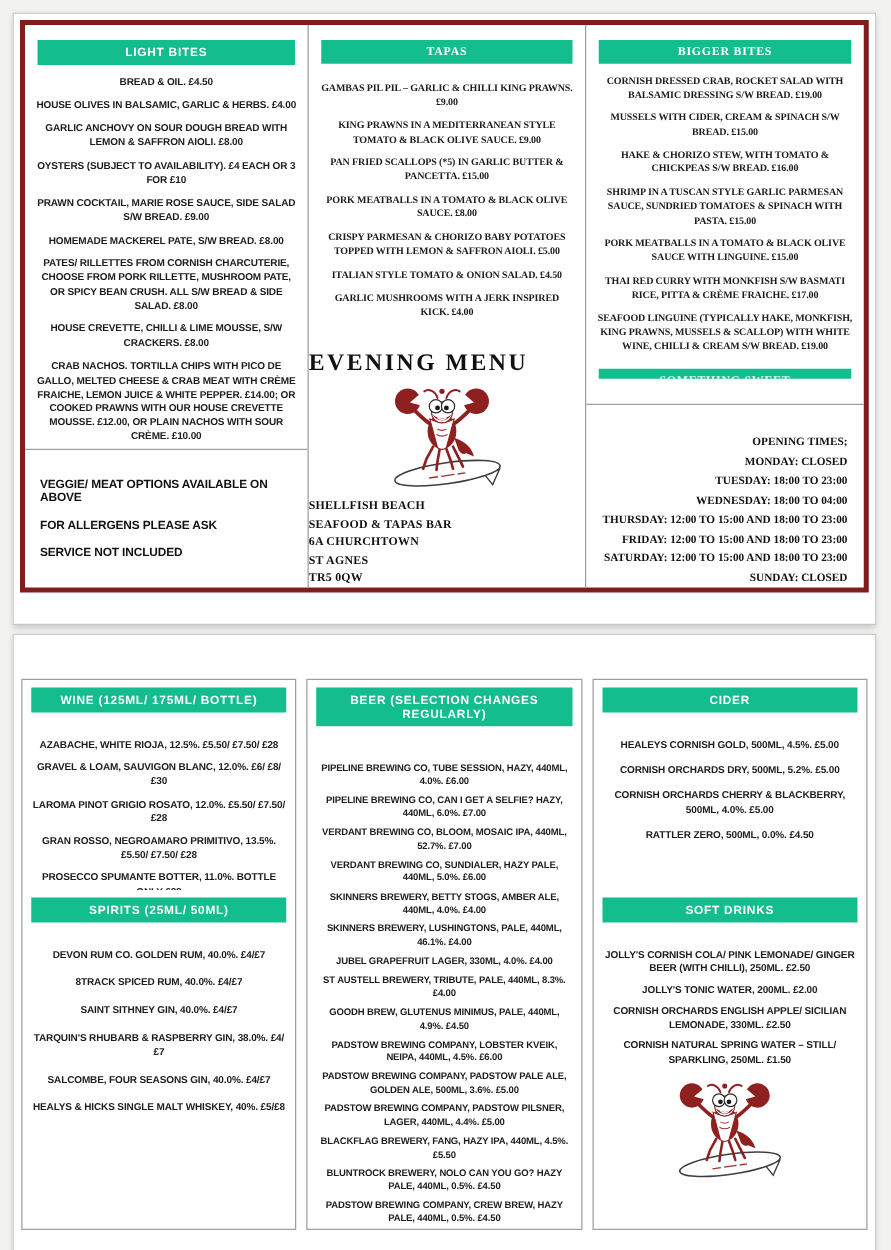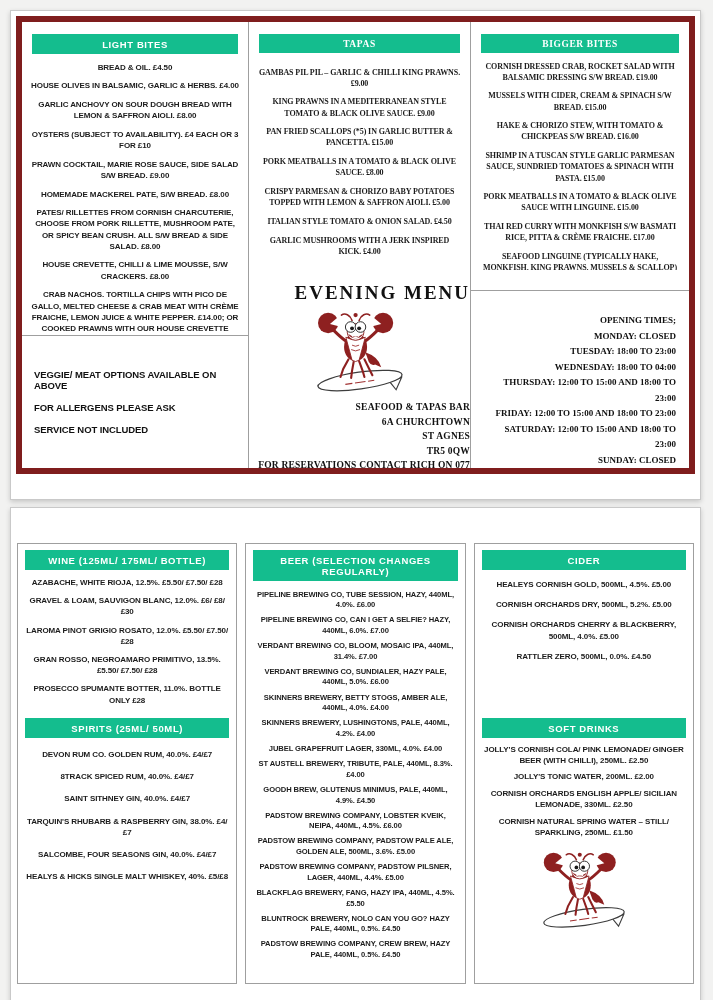--- a/index.html
+++ b/index.html
@@ -12,66 +12,66 @@
   .page{
     position:absolute;left:10px;width:691px;background:#fff;
     border:1px solid #c9c9c9;box-shadow:0 2px 5px rgba(0,0,0,.18);
     box-sizing:border-box;
   }
   .page1{top:10px;height:490px;}
   .page2{top:507px;height:560px;}
   
   .inner-table{
     position:absolute;left:5px;right:5px;top:5px;height:458px;
-    border:6px solid #7f1d1d;display:flex;box-sizing:border-box;background:#fff;
+    border:4px solid #7f1d1d;display:flex;box-sizing:border-box;background:#fff;
   }
   .col{flex:1;display:flex;flex-direction:column;box-sizing:border-box;overflow:hidden;}
   .col + .col{border-left:1px solid #9f9f9f;font-family:Liberation Serif, serif;}
   .col1{flex:0 0 226px;}
   .col2{flex:0 0 222px;}
   .col3{flex:1;gap:20px;}
   
   .bar{
     background:#14bd8e;color:#fff;text-align:center;
     font-weight:700;font-size:9.5px;letter-spacing:.6px;
     padding:5px 0 4px;margin:12px 10px 6px;
   }
   .items{padding:0 9px;text-align:center;}
   .item{
     font-size:8px;font-weight:700;color:#1c1c1c;
     line-height:1.4;letter-spacing:-0.1px;margin:7.5px 0;
   }
   .upper1{height:365px;overflow:hidden;}
   .notes{
-    flex:1;border-top:1px solid #9f9f9f;padding:22px 12px;text-align:left;
+    flex:1;border-top:1px solid #9f9f9f;padding:11px 12px;text-align:left;
   }
   .note-line{font-size:9.5px;font-weight:800;color:#111;margin:11px 0;letter-spacing:-0.1px;}
   
-  .brand{text-align:right;margin-top:10px;}
+  .brand{text-align:left;margin-top:10px;}
   .brand-title{
     font-size:19px;font-weight:800;letter-spacing:2px;color:#111;margin:8px 0 2px;
   }
   .addr-line{font-size:9.5px;font-weight:800;color:#111;line-height:14.5px;letter-spacing:.2px;}
   
   .upper3{height:318px;overflow:hidden;}
   .times{
     flex:1;border-top:1px solid #9f9f9f;padding:22px 13px 0;text-align:right;
   }
   .times-line{font-size:9px;font-weight:800;color:#111;line-height:15.5px;letter-spacing:0;}
   
   .boxes{
     position:absolute;left:6px;right:6px;top:35px;display:flex;gap:8px;
   }
   .box{
     flex:1;border:1px solid #9f9f9f;height:441px;box-sizing:border-box;
     display:flex;flex-direction:column;overflow:hidden;background:#fff;text-align:center;
   }
   .box .bar{margin:6px 7px 4px;}
   .sect-fixed{height:168px;overflow:hidden;}
-  .box .items{padding:0 7px;}
+  .box .items{padding:0 7px;margin-top:20px;}
   .wine .item{margin:7px 0;}
   .spirits .item{margin:11px 0;}
   .beer .item{margin:4.5px 0;font-size:7.6px;}
   .cider .item{margin:9px 0;}
   .soft .item{margin:5.5px 0;}
   .crab-wrap{margin-top:4px;display:flex;justify-content:center;}
 </style>
 </head>
 <body>
 
@@ -141,20 +141,21 @@
             <path d="M56,14 C54,8 48,5 44,8 M64,14 C66,8 72,5 76,8" stroke="#8e2020" stroke-width="1.8" fill="none" stroke-linecap="round"></path>
             <circle cx="60" cy="8" r="2.4" fill="#8e2020"></circle>
             <circle cx="54.5" cy="21.5" r="6" fill="#fff" stroke="#2b2b2b" stroke-width="1.1"></circle>
             <circle cx="65.5" cy="21.5" r="6" fill="#fff" stroke="#2b2b2b" stroke-width="1.1"></circle>
             <circle cx="56" cy="23" r="2.2" fill="#1a1a1a"></circle>
             <circle cx="64" cy="23" r="2.2" fill="#1a1a1a"></circle>
           </svg>
         </div>
         <div>
 
+        <div class="addr-line">SHELLFISH BEACH</div>
             <div class="addr-line">SEAFOOD &amp; TAPAS BAR</div>
             <div class="addr-line">6A CHURCHTOWN</div>
             <div class="addr-line">ST AGNES</div>
             <div class="addr-line">TR5 0QW</div>
             <div class="addr-line">FOR RESERVATIONS CONTACT RICH ON 077 254 73109</div>
           </div>
       </div>
     </div>
 
     <div class="col col3">
@@ -219,24 +220,24 @@
           </div>
       </div>
     </div>
 
     <div class="box beer">
       <div class="bar">BEER (SELECTION CHANGES REGULARLY)</div>
       <div class="items">
 
       <div class="item">PIPELINE BREWING CO, TUBE SESSION, HAZY, 440ML, 4.0%. £6.00</div>
           <div class="item">PIPELINE BREWING CO, CAN I GET A SELFIE? HAZY, 440ML, 6.0%. £7.00</div>
-          <div class="item">VERDANT BREWING CO, BLOOM, MOSAIC IPA, 440ML, 31.4%. £7.00</div>
+          <div class="item">VERDANT BREWING CO, BLOOM, MOSAIC IPA, 440ML, 52.7%. £7.00</div>
           <div class="item">VERDANT BREWING CO, SUNDIALER, HAZY PALE, 440ML, 5.0%. £6.00</div>
           <div class="item">SKINNERS BREWERY, BETTY STOGS, AMBER ALE, 440ML, 4.0%. £4.00</div>
-          <div class="item">SKINNERS BREWERY, LUSHINGTONS, PALE, 440ML, 4.2%. £4.00</div>
+          <div class="item">SKINNERS BREWERY, LUSHINGTONS, PALE, 440ML, 46.1%. £4.00</div>
           <div class="item">JUBEL GRAPEFRUIT LAGER, 330ML, 4.0%. £4.00</div>
           <div class="item">ST AUSTELL BREWERY, TRIBUTE, PALE, 440ML, 8.3%. £4.00</div>
           <div class="item">GOODH BREW, GLUTENUS MINIMUS, PALE, 440ML, 4.9%. £4.50</div>
           <div class="item">PADSTOW BREWING COMPANY, LOBSTER KVEIK, NEIPA, 440ML, 4.5%. £6.00</div>
           <div class="item">PADSTOW BREWING COMPANY, PADSTOW PALE ALE, GOLDEN ALE, 500ML, 3.6%. £5.00</div>
           <div class="item">PADSTOW BREWING COMPANY, PADSTOW PILSNER, LAGER, 440ML, 4.4%. £5.00</div>
           <div class="item">BLACKFLAG BREWERY, FANG, HAZY IPA, 440ML, 4.5%. £5.50</div>
           <div class="item">BLUNTROCK BREWERY, NOLO CAN YOU GO? HAZY PALE, 440ML, 0.5%. £4.50</div>
           <div class="item">PADSTOW BREWING COMPANY, CREW BREW, HAZY PALE, 440ML, 0.5%. £4.50</div>
         </div>

